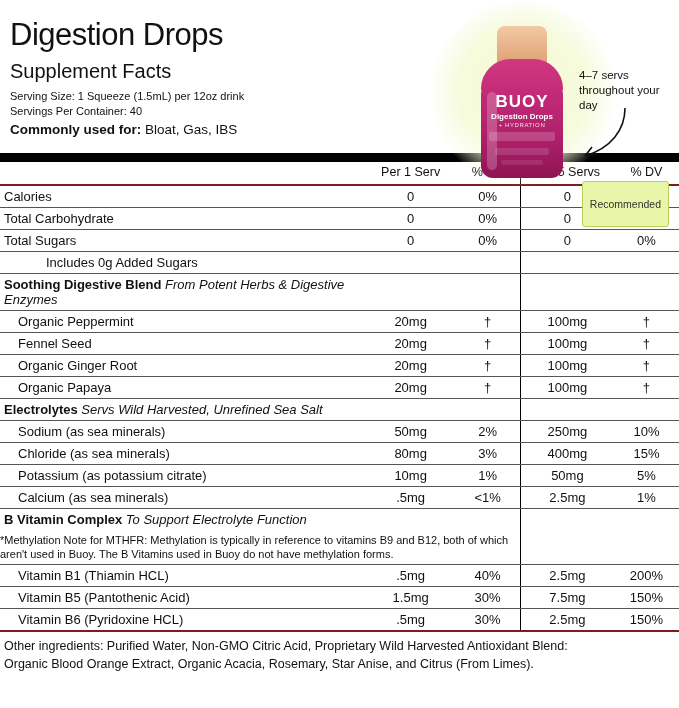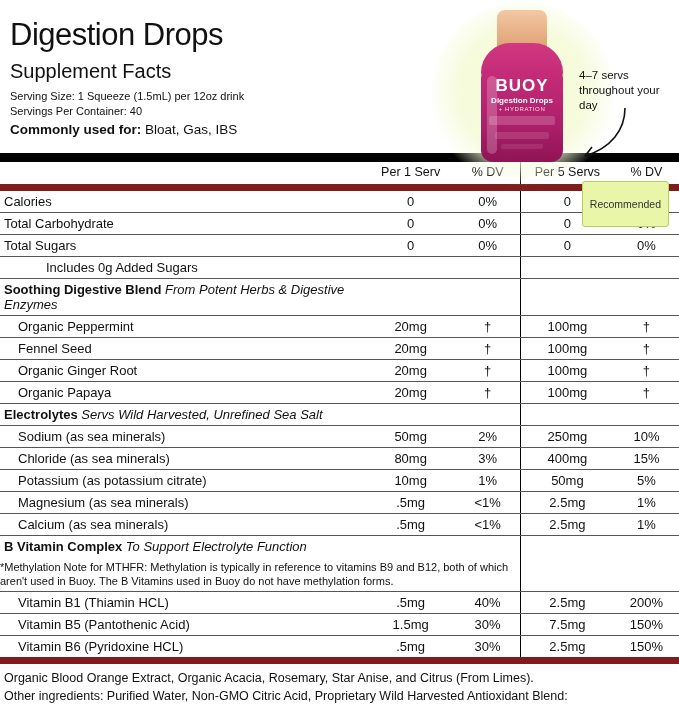--- a/index.html
+++ b/index.html
@@ -56,21 +56,21 @@
   }
   .glow {
     position: absolute;
     left: 42px; top: 2px;
     width: 184px; height: 184px;
     border-radius: 50%;
     background: radial-gradient(circle at 50% 48%, #f4fbd2 0%, #f6fbdd 48%, rgba(255,255,255,0) 72%);
   }
   .bottle {
     position: absolute;
-    left: 86px; top: 10px;
+    left: 86px; top: 26px;
     width: 96px; height: 158px;
   }
   .cap {
     position: absolute;
     left: 22px; top: 0;
     width: 50px; height: 40px;
     background: linear-gradient(180deg, #f3c9a4 0%, #e8b188 55%, #dba271 100%);
     border-radius: 8px 8px 4px 4px;
   }
   .shoulder {
@@ -189,21 +189,21 @@
   .c-v2 { width: 92px; text-align: center; }
   .c-d2 { width: 64px; text-align: center; }
 
   .sep-col-left { border-left: 1px solid #000; }
 
   tr.hdr td {
     font-size: 12.5px;
     padding-bottom: 5px;
     padding-top: 3px;
   }
-  tr.line-below td { border-bottom: 7px solid #7f1d1d; }
+  tr.line-below td { border-bottom: 2px solid #7f1d1d; }
   tr.line-below-thin td { border-bottom: 1px solid #555; }
 
   .indent1 { padding-left: 18px !important; }
   .indent2 { padding-left: 46px !important; margin-top: 8px; }
   .ital { font-style: italic; }
   .bld { font-weight: 700; }
 
   .note-small {
     font-size: 11px;
     line-height: 1.3;
@@ -356,27 +356,20 @@
         <td class="c-d2">15%</td>
       </tr>
       <tr class="line-below-thin">
         <td class="c-name indent1">Potassium (as potassium citrate)</td>
         <td class="c-v1">10mg</td>
         <td class="c-d1">1%</td>
         <td class="c-v2 sep-col-left">50mg</td>
         <td class="c-d2">5%</td>
       </tr>
       <tr class="line-below-thin">
-        <td class="c-name indent1">Magnesium (as sea minerals)</td>
-        <td class="c-v1">.5mg</td>
-        <td class="c-d1">&lt;1%</td>
-        <td class="c-v2 sep-col-left">2.5mg</td>
-        <td class="c-d2">1%</td>
-      </tr>
-      <tr class="line-below-thin">
         <td class="c-name indent1">Calcium (as sea minerals)</td>
         <td class="c-v1">.5mg</td>
         <td class="c-d1">&lt;1%</td>
         <td class="c-v2 sep-col-left">2.5mg</td>
         <td class="c-d2">1%</td>
       </tr>
 
       <tr>
         <td class="c-name"><span class="bld">B Vitamin Complex</span><span class="ital"> To Support Electrolyte Function</span></td>
         <td class="c-v1"></td>
@@ -409,17 +402,17 @@
         <td class="c-name indent1">Vitamin B6 (Pyridoxine HCL)</td>
         <td class="c-v1">.5mg</td>
         <td class="c-d1">30%</td>
         <td class="c-v2 sep-col-left">2.5mg</td>
         <td class="c-d2">150%</td>
       </tr>
     </tbody>
   </table>
 
   <div class="footer">
+    <div>Other ingredients: Purified Water, Non-GMO Citric Acid, Proprietary Wild Harvested Antioxidant Blend:</div>
     <div>Organic Blood Orange Extract, Organic Acacia, Rosemary, Star Anise, and Citrus (From Limes).</div>
-    <div>Other ingredients: Purified Water, Non-GMO Citric Acid, Proprietary Wild Harvested Antioxidant Blend:</div>
   </div>
 
 </div>
 
 </body></html>

